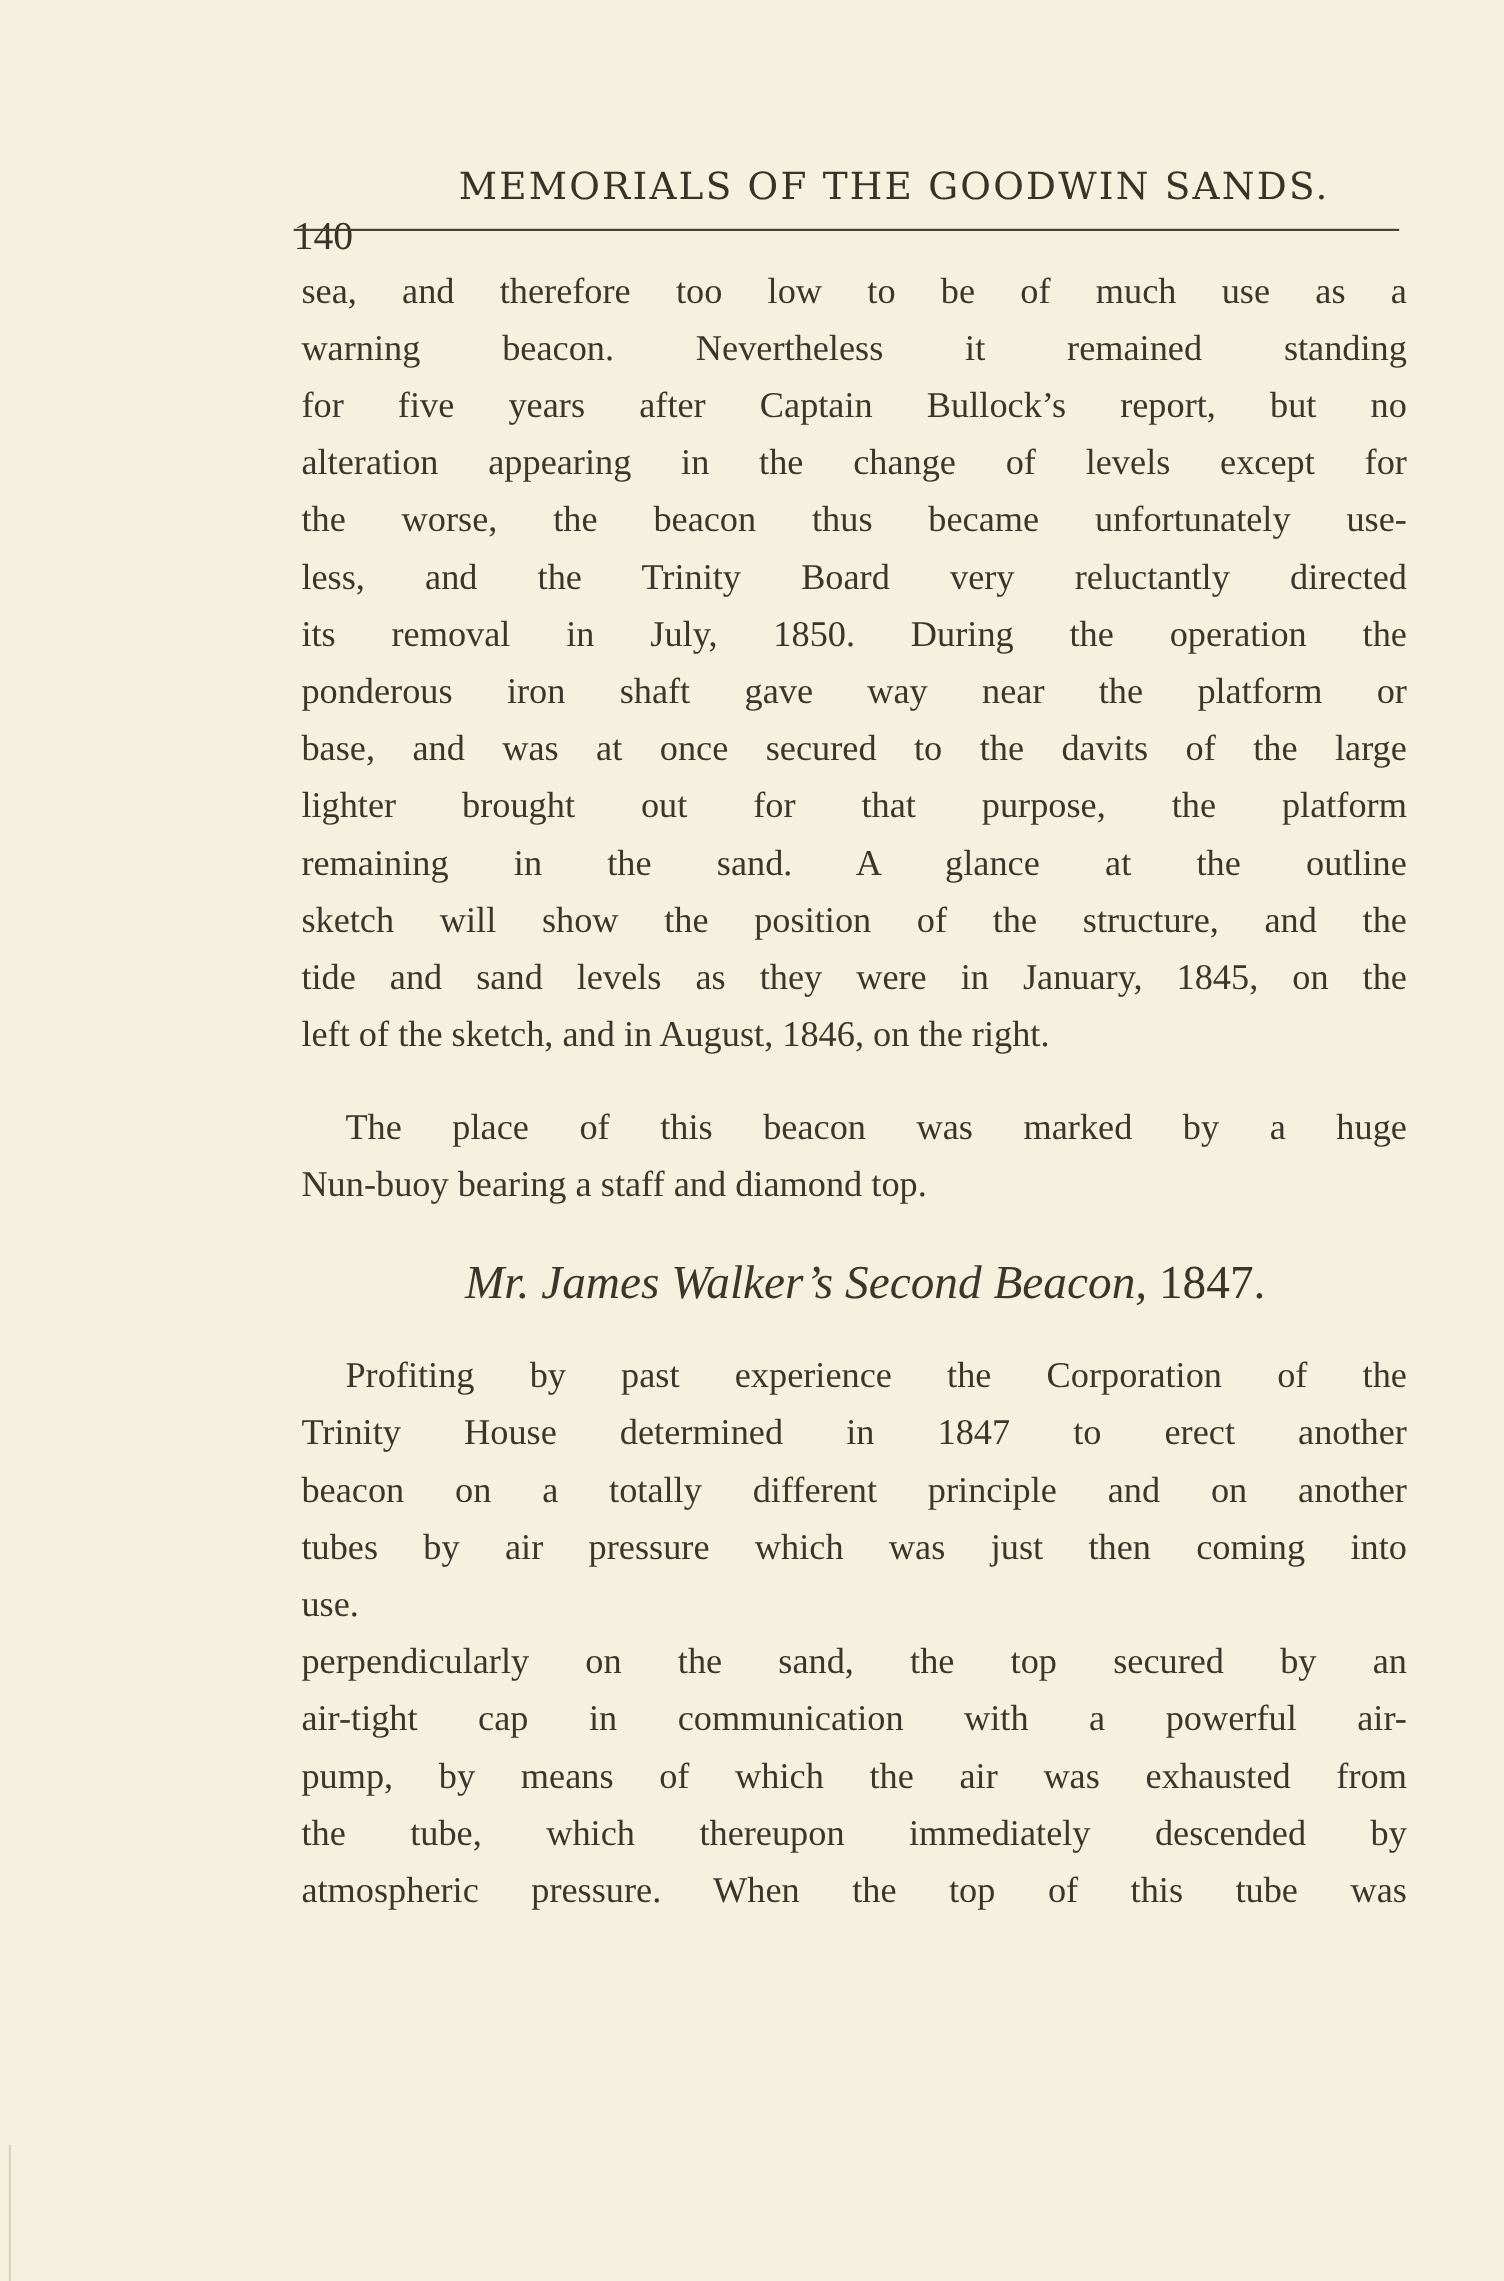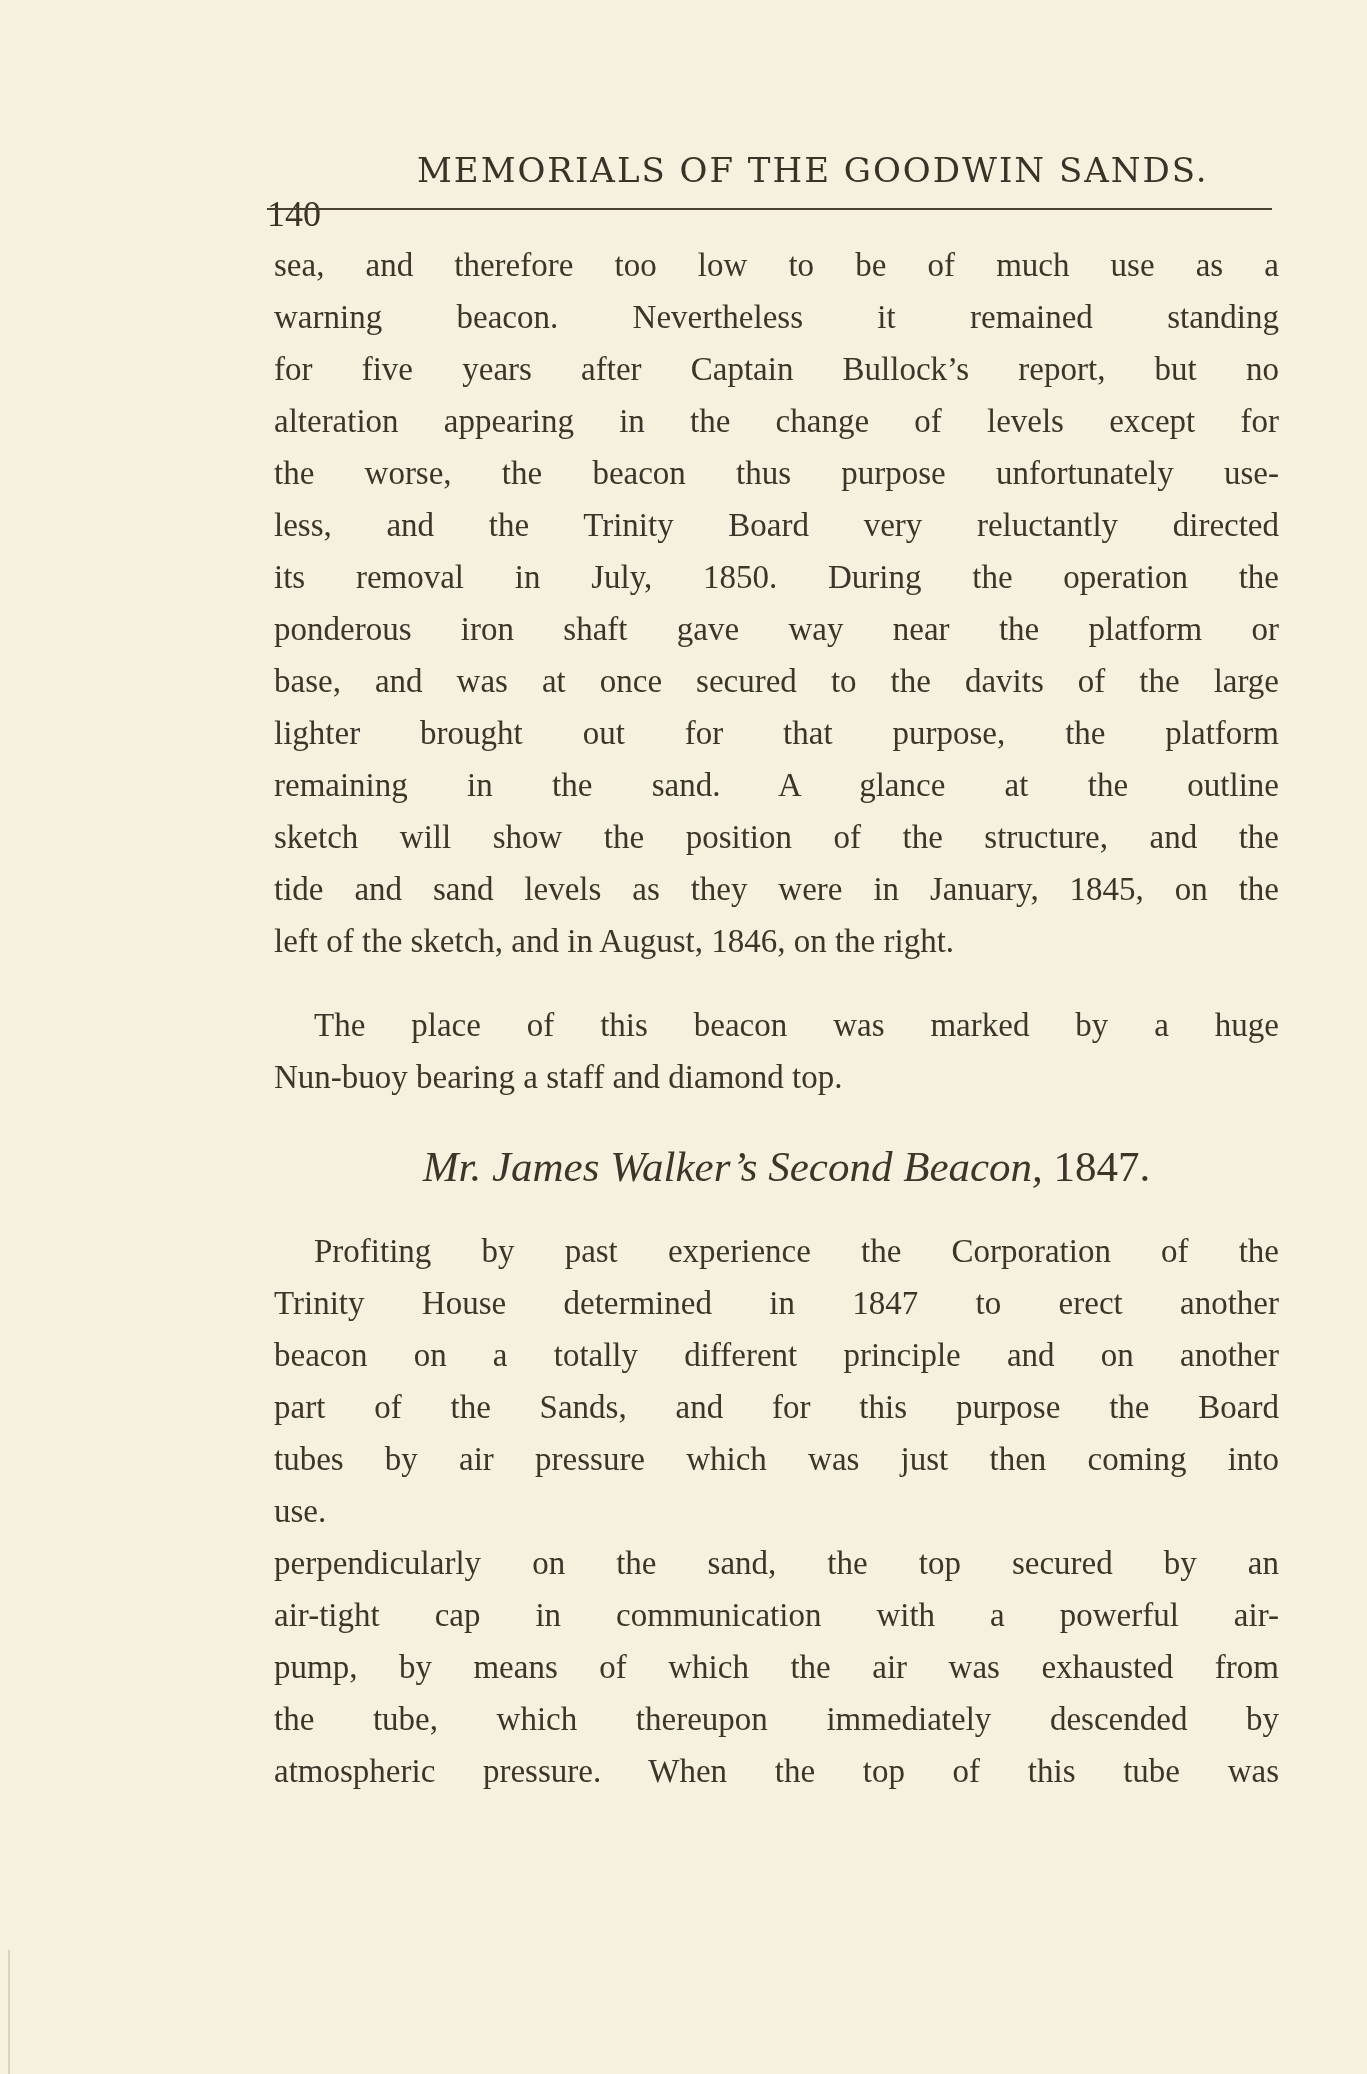--- a/index.html
+++ b/index.html
@@ -63,21 +63,21 @@
 
 <div class="rule"></div>
 
 <div class="body-text">
 
   <div>
     <span class="line">sea, and therefore too low to be of much use as a</span>
     <span class="line">warning beacon. Nevertheless it remained standing</span>
     <span class="line">for five years after Captain Bullock’s report, but no</span>
     <span class="line">alteration appearing in the change of levels except for</span>
-    <span class="line">the worse, the beacon thus purpose unfortunately use-</span>
+    <span class="line">the worse, the beacon thus became unfortunately use-</span>
     <span class="line">less, and the Trinity Board very reluctantly directed</span>
     <span class="line">its removal in July, 1850. During the operation the</span>
     <span class="line">ponderous iron shaft gave way near the platform or</span>
     <span class="line">base, and was at once secured to the davits of the large</span>
     <span class="line">lighter brought out for that purpose, the platform</span>
     <span class="line">remaining in the sand. A glance at the outline</span>
     <span class="line">sketch will show the position of the structure, and the</span>
     <span class="line">tide and sand levels as they were in January, 1845, on the</span>
     <span class="line last">left of the sketch, and in August, 1846, on the right.</span>
   </div>
@@ -88,21 +88,20 @@
   </div>
 
   <div class="heading heading-wrap">
     <span class="it">Mr. James Walker’s Second Beacon,</span><span> 1847.</span>
   </div>
 
   <div>
     <span class="line indent">Profiting by past experience the Corporation of the</span>
     <span class="line">Trinity House determined in 1847 to erect another</span>
     <span class="line">beacon on a totally different principle and on another</span>
-    <span class="line">part of the Sands, and for this purpose the Board</span>
     <span class="line">tubes by air pressure which was just then coming into</span>
     <span class="line last">use.</span>
   </div>
 
   <div>
     <span class="line">perpendicularly on the sand, the top secured by an</span>
     <span class="line">air-tight cap in communication with a powerful air-</span>
     <span class="line">pump, by means of which the air was exhausted from</span>
     <span class="line">the tube, which thereupon immediately descended by</span>
     <span class="line">atmospheric pressure. When the top of this tube was</span>

